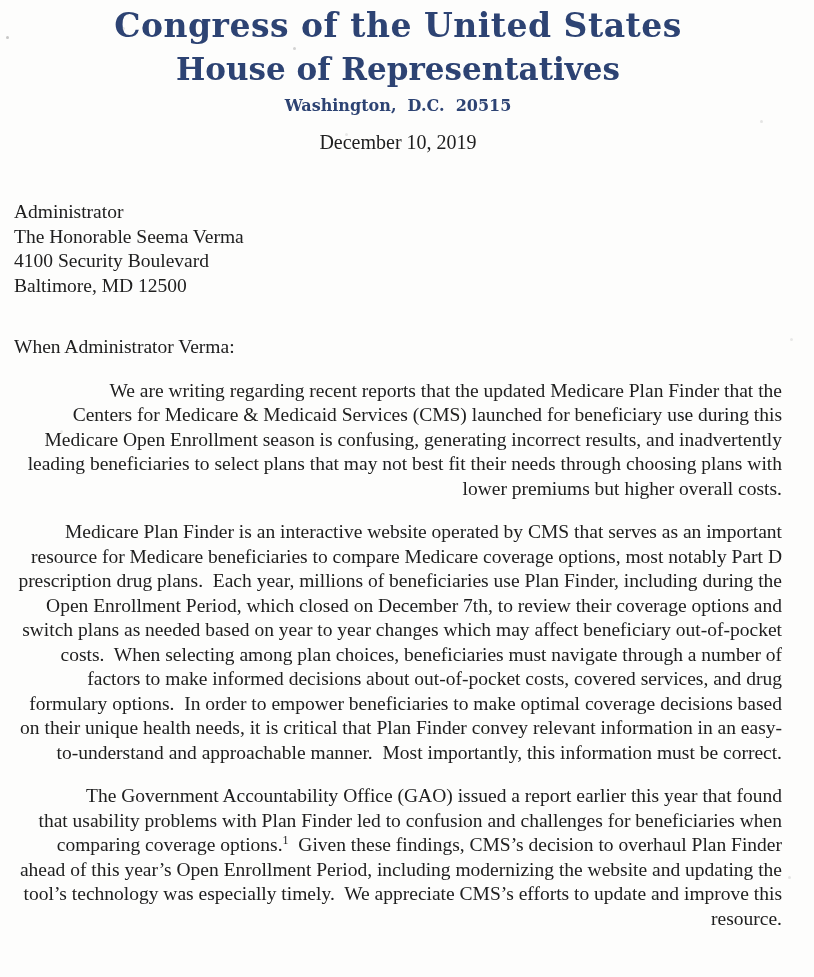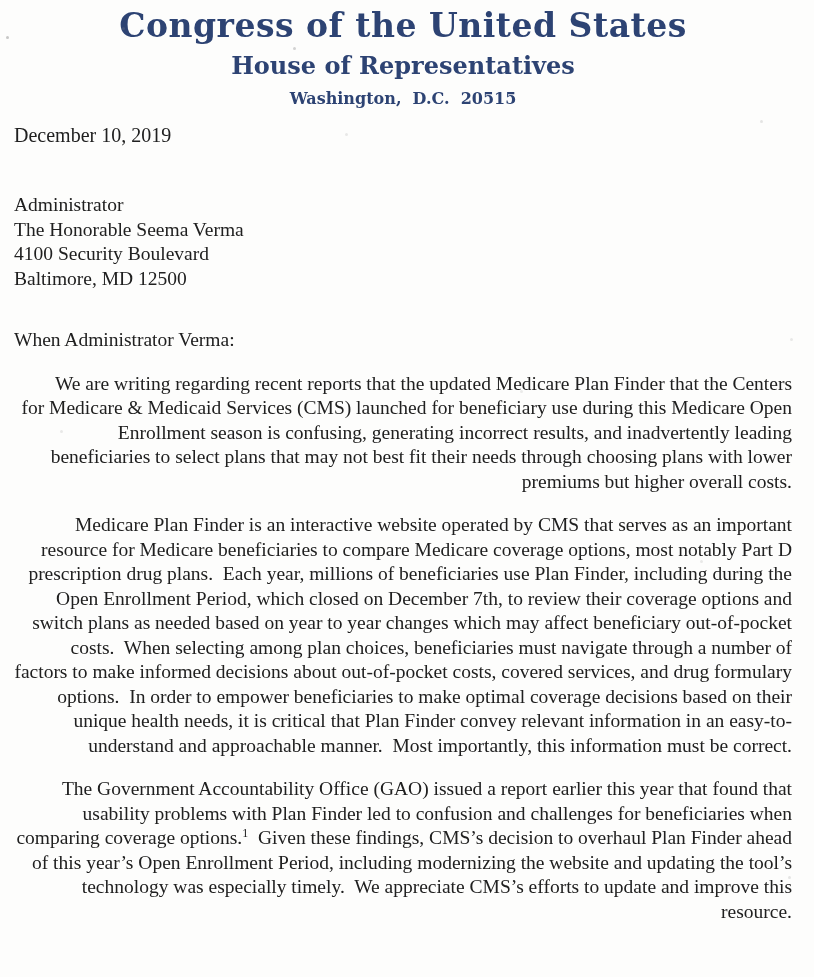--- a/index.html
+++ b/index.html
@@ -12,44 +12,44 @@
     background: var(--paper, #fdfdfc);
     color: var(--ink, #202020);
     font-family: "Liberation Serif", serif;
     overflow: hidden;
   }
   .page {
     position: relative;
     width: 814px;
     height: 977px;
     box-sizing: border-box;
-    padding: 8px 22px 0 14px;
+    padding: 8px 32px 0 14px;
   }
   .letterhead {
     text-align: center;
     color: var(--letterhead_blue, #2d4373);
     font-family: "DejaVu Serif", serif;
     font-weight: bold;
   }
   .lh1 {
     font-size: 33px;
     line-height: 1.1;
     letter-spacing: 0.5px;
   }
   .lh2 {
-    font-size: 24px;
+    font-size: 31px;
     margin-top: 7px;
   }
   .lh3 {
     font-size: 16px;
     margin-top: 9px;
     white-space: pre-wrap;
   }
   .date {
-    text-align: left;
+    text-align: center;
     font-size: 20px;
     margin-top: 16px;
   }
   .recipient {
     margin-top: 46px;
     font-size: 19.5px;
     line-height: 24.5px;
   }
   .salutation {
     margin-top: 37px;

